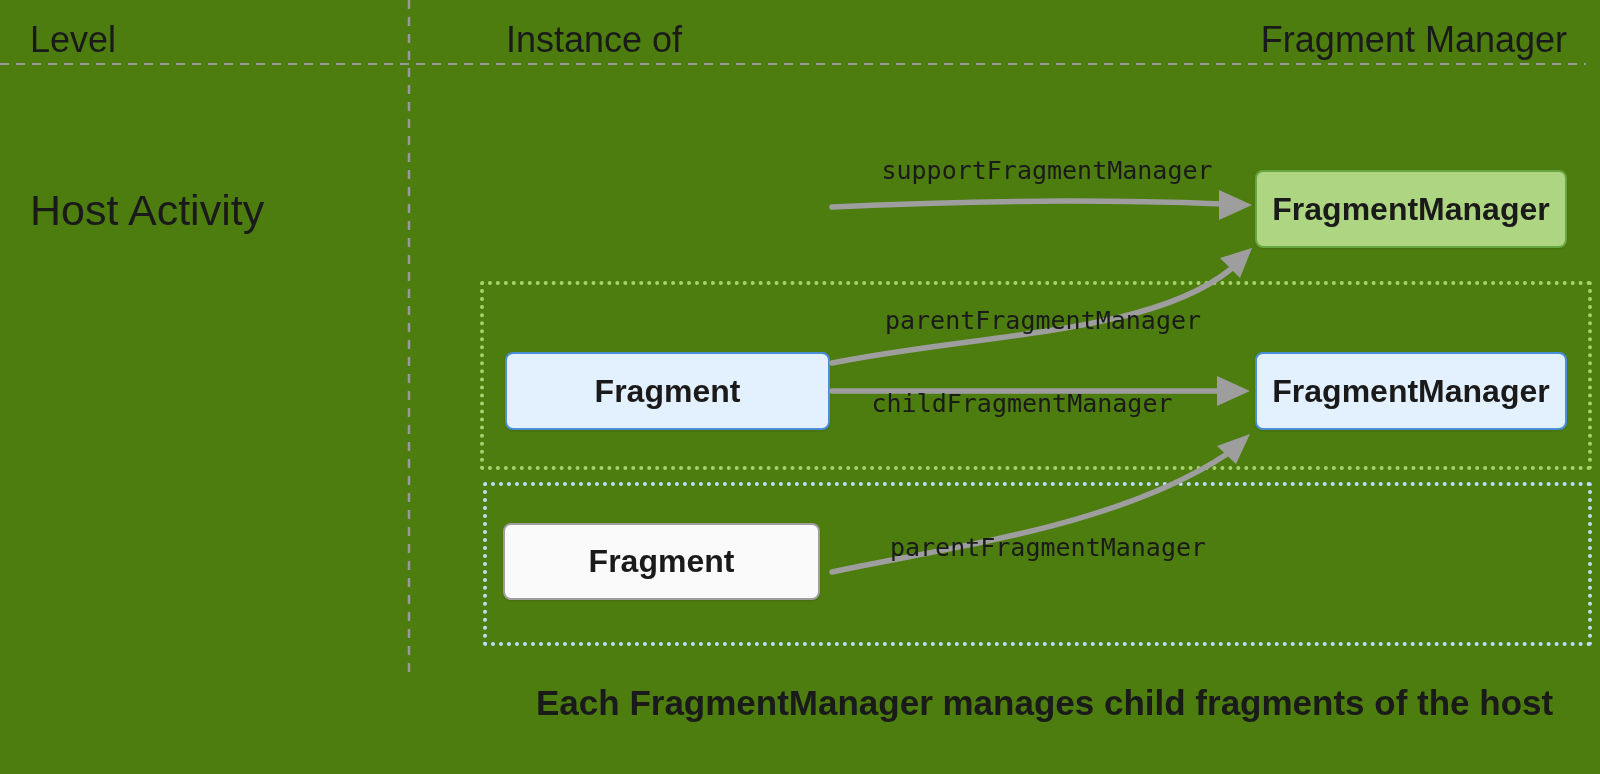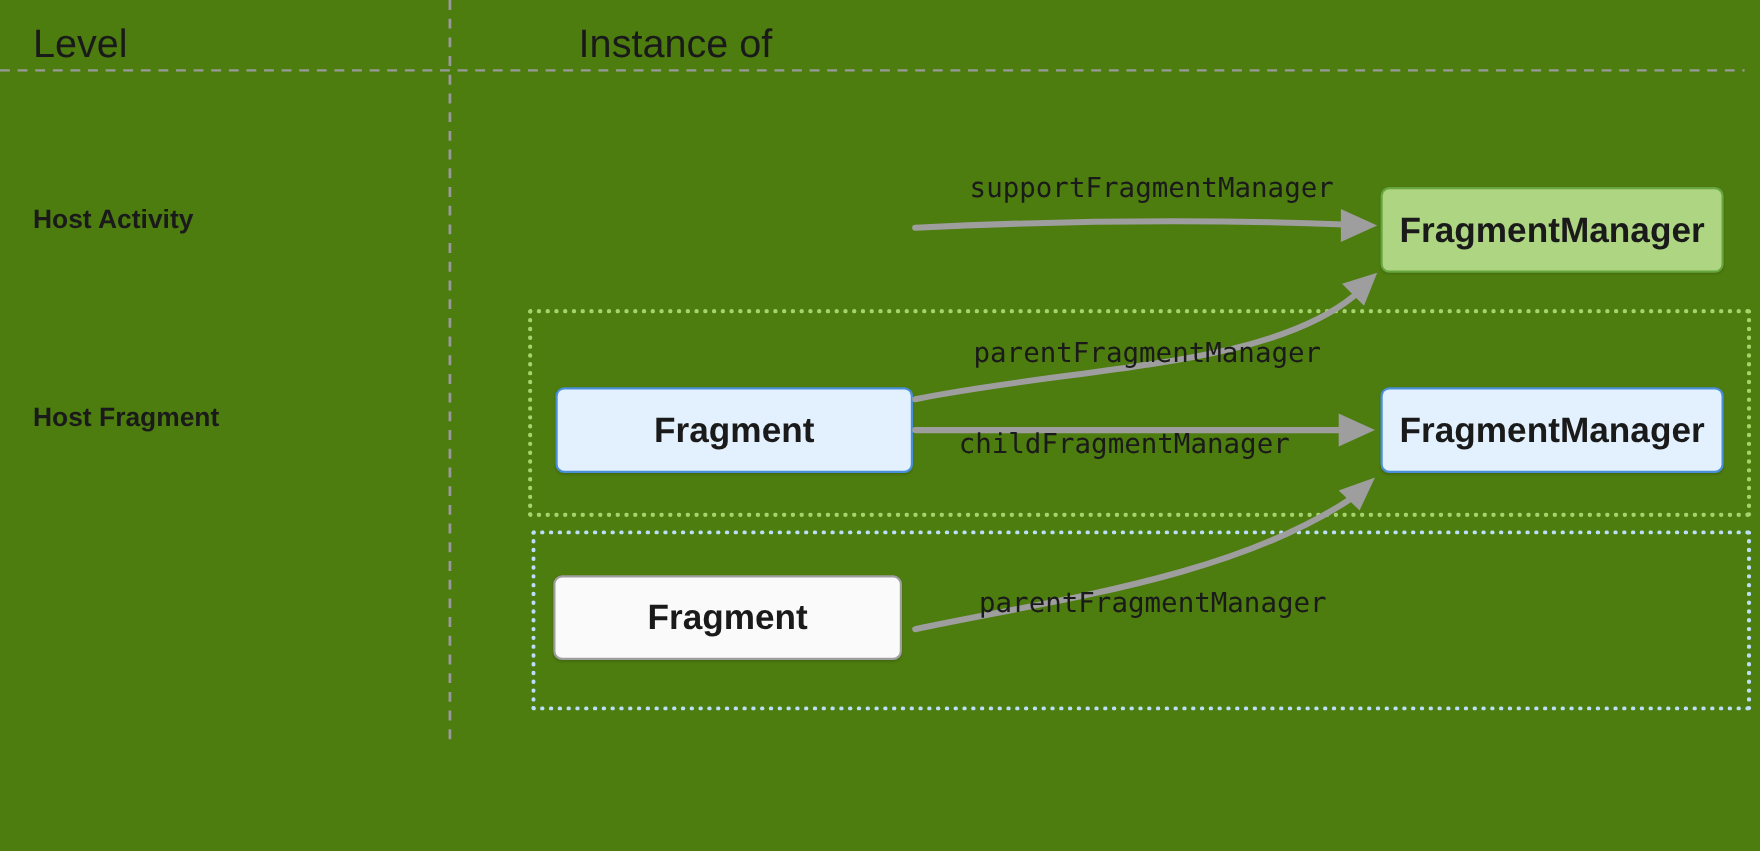--- a/index.html
+++ b/index.html
@@ -3,21 +3,21 @@
 <meta charset="utf-8">
 <style>
   * { margin:0; padding:0; box-sizing:border-box; }
   html,body { background:#ffffff; }
   #stage {
     position:relative; width:1600px; height:774px; background:#4d7c0f;
     font-family:"Liberation Sans", sans-serif; color:var(--text, #1a1a1a);
     overflow:hidden;
   }
   .hdr { position:absolute; font-size:36px; font-weight:400; color:var(--text); white-space:nowrap; }
-  .row-label { position:absolute; font-size:24px; font-weight:700; color:var(--text); white-space:nowrap; }
+  .row-label { position:absolute; font-size:43px; font-weight:400; color:var(--text); white-space:nowrap; }
 
   .node {
     position:absolute; display:flex; align-items:center; justify-content:center;
     font-size:32px; font-weight:700; border-radius:8px; border:2.5px solid;
     white-space:nowrap; box-shadow:0 1px 2px rgba(0,0,0,0.12);
   }
   .node.green { background:var(--green-fill); border-color:var(--green-border); }
   .node.blue  { background:var(--blue-fill);  border-color:var(--blue-border); }
   .node.plain { background:var(--neutral-fill); border-color:var(--neutral-border); }
 
@@ -42,24 +42,24 @@
 <body>
 
 <div id="stage">
 
   <svg class="layer">
     <line x1="0" y1="64" x2="1586" y2="64" stroke="#999999" stroke-width="2" stroke-dasharray="9 7"></line>
     <line x1="409" y1="0" x2="409" y2="680" stroke="#999999" stroke-width="2.5" stroke-dasharray="9 8"></line>
   </svg>
 
   <div class="hdr" style="left:30px; top:19px;">Level</div>
-  <div class="hdr" style="left:506px; top:19px;margin-left:20px;">Instance of</div>
+  <div class="hdr" style="left:506px; top:19px;">Instance of</div>
+  <div class="hdr" style="left:1250px; top:19px; width:317px; text-align:right;">Fragment Manager</div>
 
   <div class="row-label" style="left:30px; top:186px;">Host Activity</div>
-  <div class="row-label" style="left:30px; top:366px;">Host Fragment</div>
 
   <div class="group green-group" style="left:480px; top:281px; width:1112px; height:189px;"></div>
   <div class="group blue-group" style="left:483px; top:482px; width:1109px; height:164px;"></div>
 
   <div class="node green" style="left:1255px; top:170px; width:312px; height:78px;">FragmentManager</div>
 
   <div class="node blue" style="left:505px; top:352px; width:325px; height:78px;">Fragment</div>
   <div class="node blue" style="left:1255px; top:352px; width:312px; height:78px;">FragmentManager</div>
 
   <div class="node plain" style="left:503px; top:523px; width:317px; height:77px;">Fragment</div>
@@ -77,14 +77,15 @@
       <polygon points="1250,391 1217,376 1217,406"></polygon>
       <polygon points="1250,434 1236,464 1217,446"></polygon>
     </g>
   </svg>
 
   <div class="mono-label" style="left:1047px; top:156px;">supportFragmentManager</div>
   <div class="mono-label" style="left:1043px; top:306px;">parentFragmentManager</div>
   <div class="mono-label" style="left:1022px; top:389px;">childFragmentManager</div>
   <div class="mono-label" style="left:1048px; top:533px;">parentFragmentManager</div>
 
+  <div class="caption">Each FragmentManager manages child fragments of the host</div>
 
 </div>
 
 </body></html>

